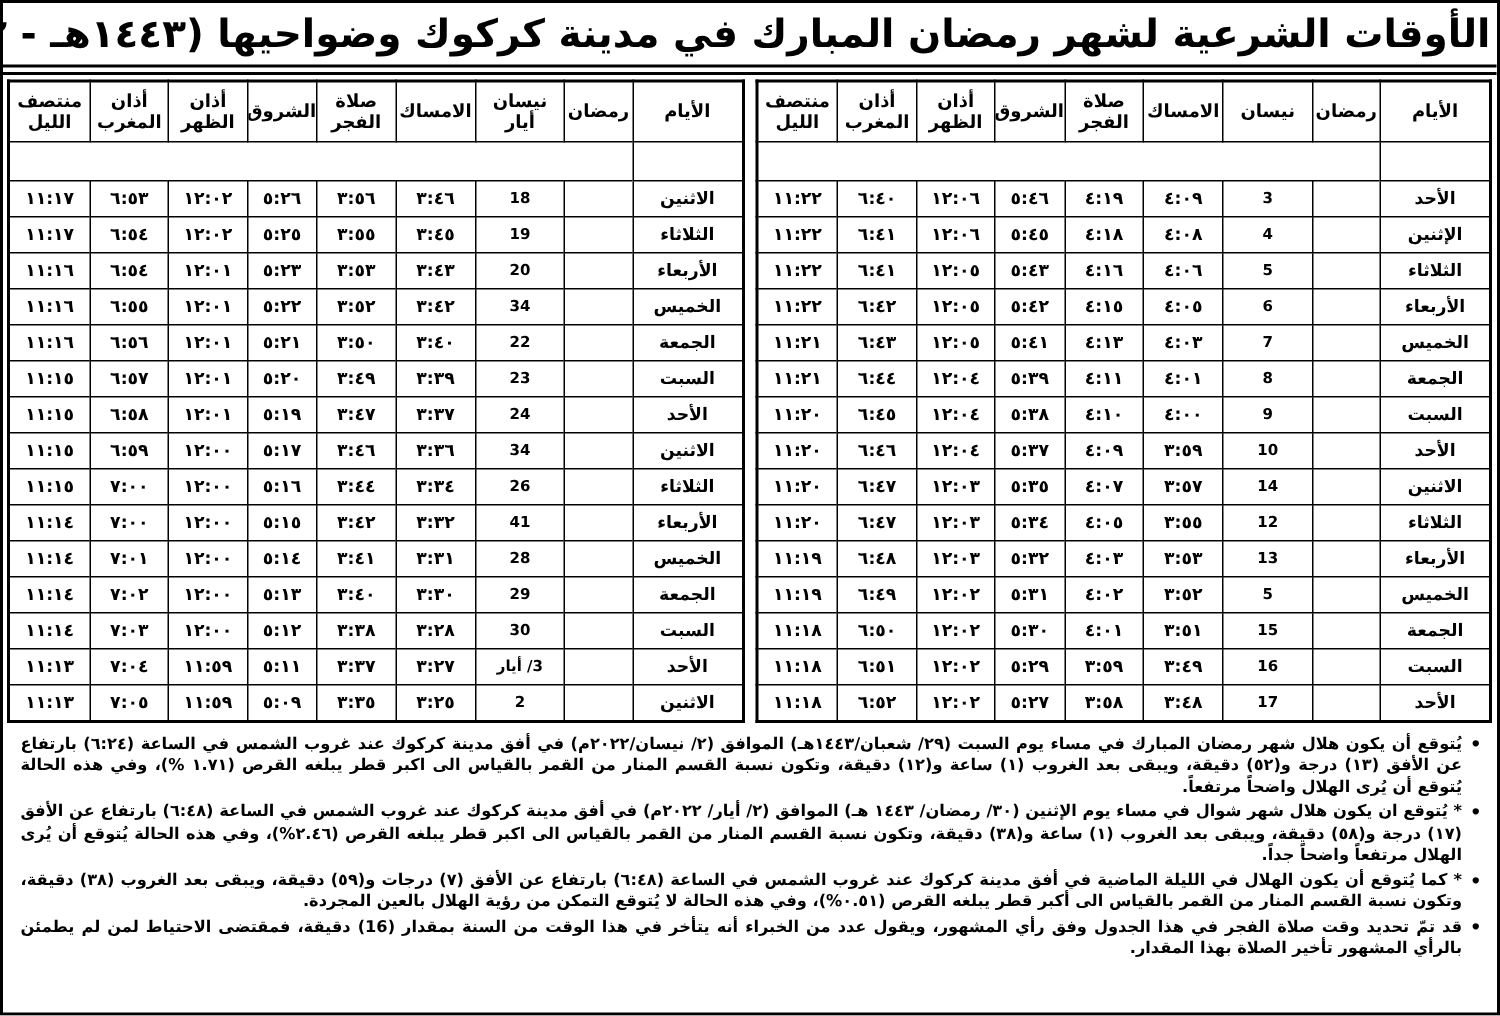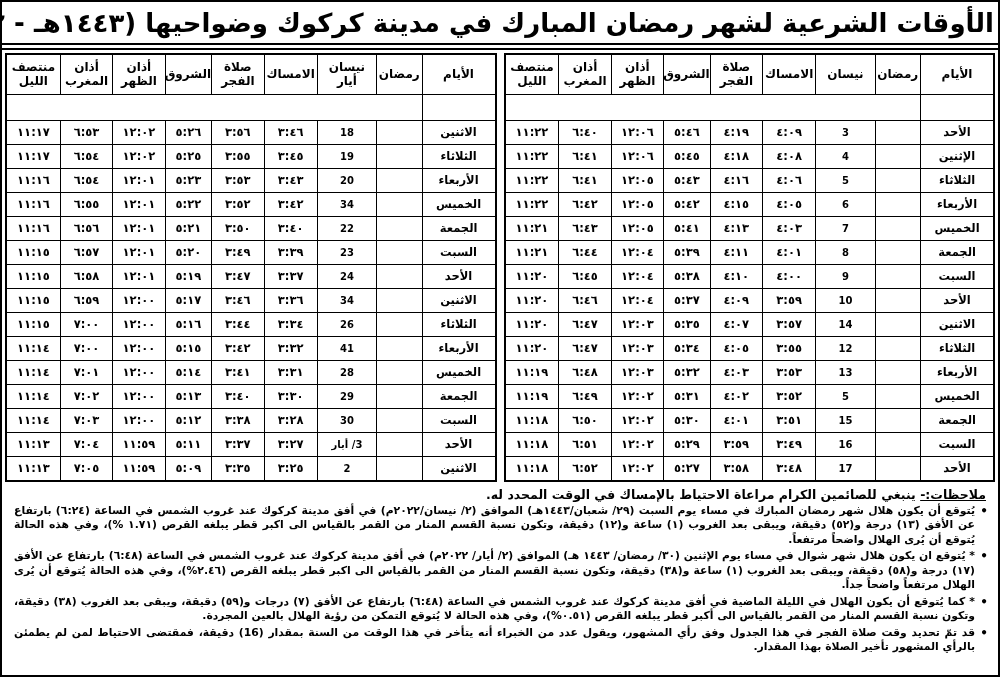--- a/index.html
+++ b/index.html
@@ -445,24 +445,20 @@
             <td class="c-dhuhr">١١:٥٩</td>
             <td class="c-maghrib">٧:٠٥</td>
             <td class="c-midnight">١١:١٣</td>
           </tr>
         </tbody>
     </table>
 
   </div>
 
   <div class="notes">
-    <div class="notes-head">
-      <span class="u">ملاحظات:-</span>
-      <span>ينبغي للصائمين الكرام مراعاة الاحتياط بالإمساك في الوقت المحدد له.</span>
-    </div>
     <ul class="note-list">
         <li><span class="bullet">•</span><span>يُتوقع أن يكون هلال شهر رمضان المبارك في مساء يوم السبت (٢٩/ شعبان/١٤٤٣هـ) الموافق (٢/ نيسان/٢٠٢٢م) في أفق مدينة كركوك عند غروب الشمس في الساعة (٦:٢٤) بارتفاع عن الأفق (١٣) درجة و(٥٢) دقيقة، ويبقى بعد الغروب (١) ساعة و(١٢) دقيقة، وتكون نسبة القسم المنار من القمر بالقياس الى اكبر قطر يبلغه القرص (١.٧١ %)، وفي هذه الحالة يُتوقع أن يُرى الهلال واضحاً مرتفعاً.</span></li>
         <li><span class="bullet">•</span><span>* يُتوقع ان يكون هلال شهر شوال في مساء يوم الإثنين (٣٠/ رمضان/ ١٤٤٣ هـ) الموافق (٢/ أيار/ ٢٠٢٢م) في أفق مدينة كركوك عند غروب الشمس في الساعة (٦:٤٨) بارتفاع عن الأفق (١٧) درجة و(٥٨) دقيقة، ويبقى بعد الغروب (١) ساعة و(٣٨) دقيقة، وتكون نسبة القسم المنار من القمر بالقياس الى اكبر قطر يبلغه القرص (٢.٤٦%)، وفي هذه الحالة يُتوقع أن يُرى الهلال مرتفعاً واضحاً جداً.</span></li>
         <li><span class="bullet">•</span><span>* كما يُتوقع أن يكون الهلال في الليلة الماضية في أفق مدينة كركوك عند غروب الشمس في الساعة (٦:٤٨) بارتفاع عن الأفق (٧) درجات و(٥٩) دقيقة، ويبقى بعد الغروب (٣٨) دقيقة، وتكون نسبة القسم المنار من القمر بالقياس الى أكبر قطر يبلغه القرص (٠.٥١%)، وفي هذه الحالة لا يُتوقع التمكن من رؤية الهلال بالعين المجردة.</span></li>
         <li><span class="bullet">•</span><span>قد تمّ تحديد وقت صلاة الفجر في هذا الجدول وفق رأي المشهور، ويقول عدد من الخبراء أنه يتأخر في هذا الوقت من السنة بمقدار (16) دقيقة، فمقتضى الاحتياط لمن لم يطمئن بالرأي المشهور تأخير الصلاة بهذا المقدار.</span></li>
       </ul>
   </div>
 
 </div>
 

